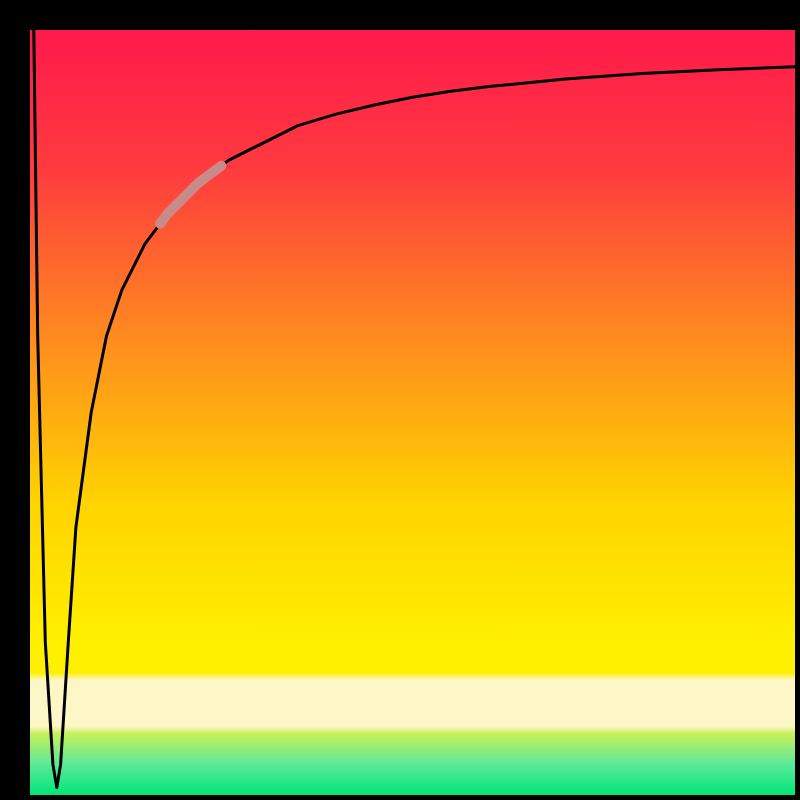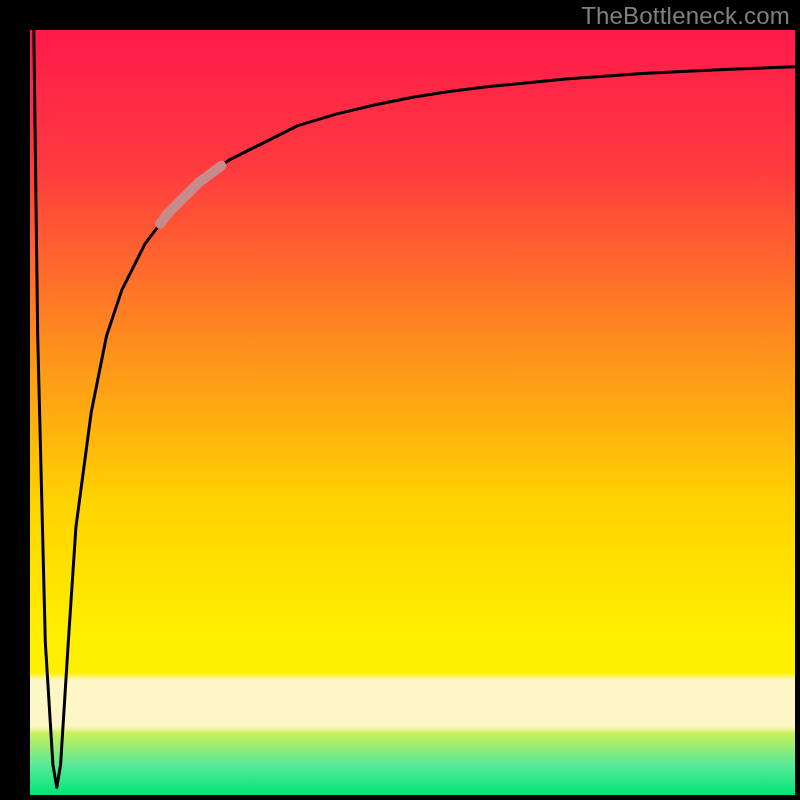--- a/index.html
+++ b/index.html
@@ -44,21 +44,20 @@
     inset: 0;
     width: 100%;
     height: 100%;
   }
 </style>
 </head>
 <body>
 
 <div class="frame">
 
-  <div class="watermark">TheBottleneck.com</div>
 
   <div class="plot-area">
 
     <svg class="bg-gradient" viewBox="0 0 765 765" preserveAspectRatio="none">
       <defs>
         <linearGradient id="gmain" x1="0" y1="0" x2="0" y2="1">
           <stop offset="0%" stop-color="#ff1a4b"></stop>
           <stop offset="18%" stop-color="#ff3a3f"></stop>
           <stop offset="40%" stop-color="#ff8a1f"></stop>
           <stop offset="62%" stop-color="#ffd400"></stop>

